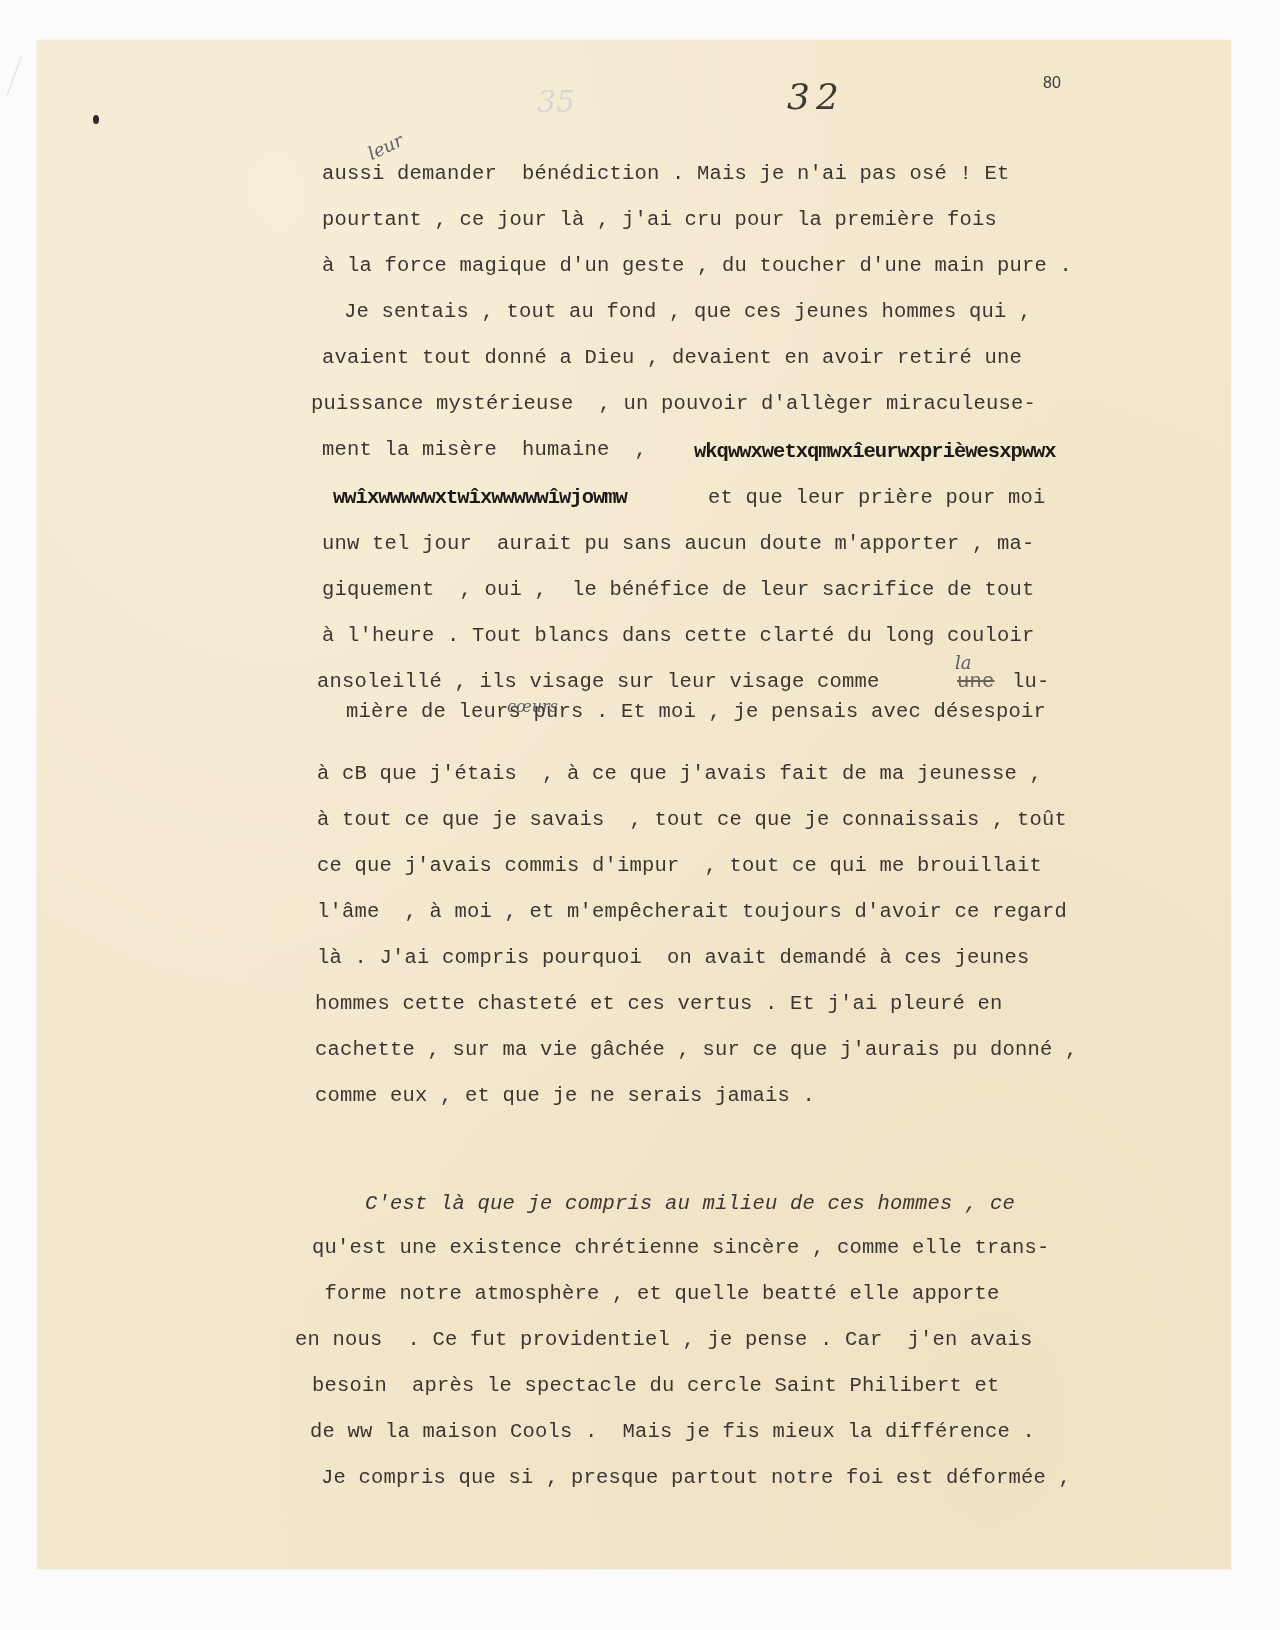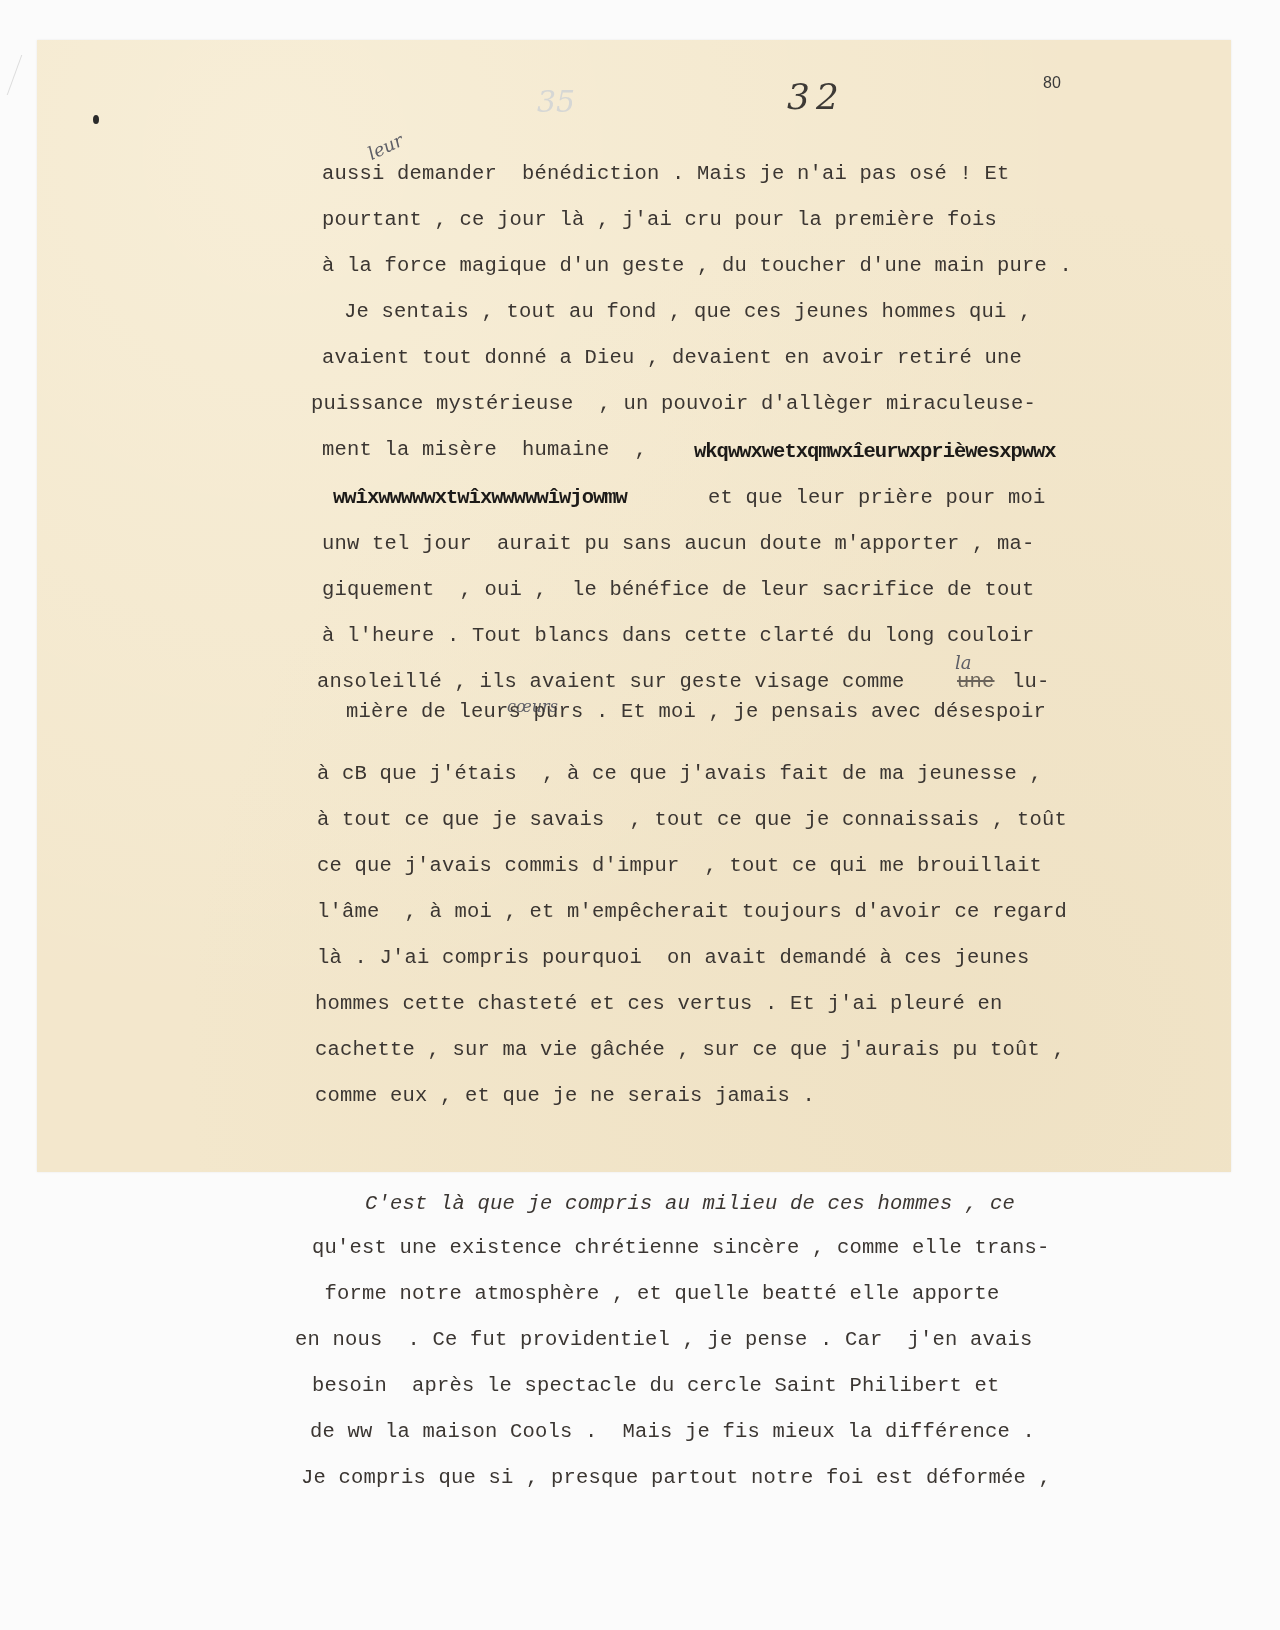--- a/index.html
+++ b/index.html
@@ -6,21 +6,21 @@
     body {
       width: 1280px; height: 1630px;
       background: #fbfbfb;
       position: relative;
       overflow: hidden;
       font-family: "Liberation Mono", "DejaVu Sans Mono", monospace;
     }
     .sheet {
       position: absolute;
       left: 37px; top: 40px;
-      width: 1194px; height: 1132px;
+      width: 1194px; height: 1529px;
       background: #f3e7cc;
       background-image:
         radial-gradient(ellipse at 20% 10%, rgba(255,250,235,0.35), rgba(0,0,0,0) 60%),
         radial-gradient(ellipse at 80% 90%, rgba(220,200,160,0.18), rgba(0,0,0,0) 60%);
       box-shadow: 0 0 2px rgba(0,0,0,0.08);
     }
     .margin-tick {
       position: absolute; left: 14px; top: 55px;
       width: 28px; height: 40px;
       border-left: 1px solid #c8c8c8; transform: skewX(-20deg);
@@ -89,36 +89,36 @@
     <div class="line" style="left:285px; top:260px;margin-left:22px;">Je sentais , tout au fond , que ces jeunes hommes qui ,</div>
     <div class="line" style="left:285px; top:306px;">avaient tout donné a Dieu , devaient en avoir retiré une</div>
     <div class="line" style="left:274px; top:352px;">puissance mystérieuse  , un pouvoir d'allèger miraculeuse-</div>
     <div class="line" style="left:285px; top:398px;">ment la misère  humaine  ,</div>
     <div class="line strike" style="left:657px; top:400px;">wkqwwxwetxqmwxîeurwxprièwesxpwwx</div>
     <div class="line strike" style="left:296px; top:446px;">wwîxwwwwwxtwîxwwwwwîwjowmw</div>
     <div class="line" style="left:671px; top:446px;">et que leur prière pour moi</div>
     <div class="line" style="left:285px; top:492px;">unw tel jour  aurait pu sans aucun doute m'apporter , ma-</div>
     <div class="line" style="left:285px; top:538px;">giquement  , oui ,  le bénéfice de leur sacrifice de tout</div>
     <div class="line" style="left:285px; top:584px;">à l'heure . Tout blancs dans cette clarté du long couloir</div>
-    <div class="line" style="left:280px; top:630px;">ansoleillé , ils avaient sur geste visage comme</div>
+    <div class="line" style="left:280px; top:630px;">ansoleillé , ils visage sur leur visage comme</div>
     <div class="line struck-word" style="left:920px; top:630px;">une</div>
     <div class="line" style="left:975px; top:630px;">lu-</div>
     <div class="line" style="left:280px; top:660px;margin-left:29px;">mière de leurs purs . Et moi , je pensais avec désespoir</div>
     <div class="line" style="left:280px; top:722px;">à cB que j'étais  , à ce que j'avais fait de ma jeunesse ,</div>
     <div class="line" style="left:280px; top:768px;">à tout ce que je savais  , tout ce que je connaissais , toût</div>
     <div class="line" style="left:280px; top:814px;">ce que j'avais commis d'impur  , tout ce qui me brouillait</div>
     <div class="line" style="left:280px; top:860px;">l'âme  , à moi , et m'empêcherait toujours d'avoir ce regard</div>
     <div class="line" style="left:280px; top:906px;">là . J'ai compris pourquoi  on avait demandé à ces jeunes</div>
     <div class="line" style="left:278px; top:952px;">hommes cette chasteté et ces vertus . Et j'ai pleuré en</div>
-    <div class="line" style="left:278px; top:998px;">cachette , sur ma vie gâchée , sur ce que j'aurais pu toût ,</div>
+    <div class="line" style="left:278px; top:998px;">cachette , sur ma vie gâchée , sur ce que j'aurais pu donné ,</div>
     <div class="line" style="left:278px; top:1044px;">comme eux , et que je ne serais jamais .</div>
   </div>
 
   <div class="text-block">
     <div class="line" style="left:278px; top:1152px;font-style:italic;">    C'est là que je compris au milieu de ces hommes , ce</div>
     <div class="line" style="left:275px; top:1196px;">qu'est une existence chrétienne sincère , comme elle trans-</div>
     <div class="line" style="left:275px; top:1242px;"> forme notre atmosphère , et quelle beatté elle apporte</div>
     <div class="line" style="left:258px; top:1288px;">en nous  . Ce fut providentiel , je pense . Car  j'en avais</div>
     <div class="line" style="left:275px; top:1334px;">besoin  après le spectacle du cercle Saint Philibert et</div>
     <div class="line" style="left:273px; top:1380px;">de ww la maison Cools .  Mais je fis mieux la différence .</div>
-    <div class="line" style="left:264px; top:1426px;">Je compris que si , presque partout notre foi est déformée ,</div>
+    <div class="line" style="left:284px; top:1426px;">Je compris que si , presque partout notre foi est déformée ,</div>
   </div>
 </div>
 
 </body></html>

